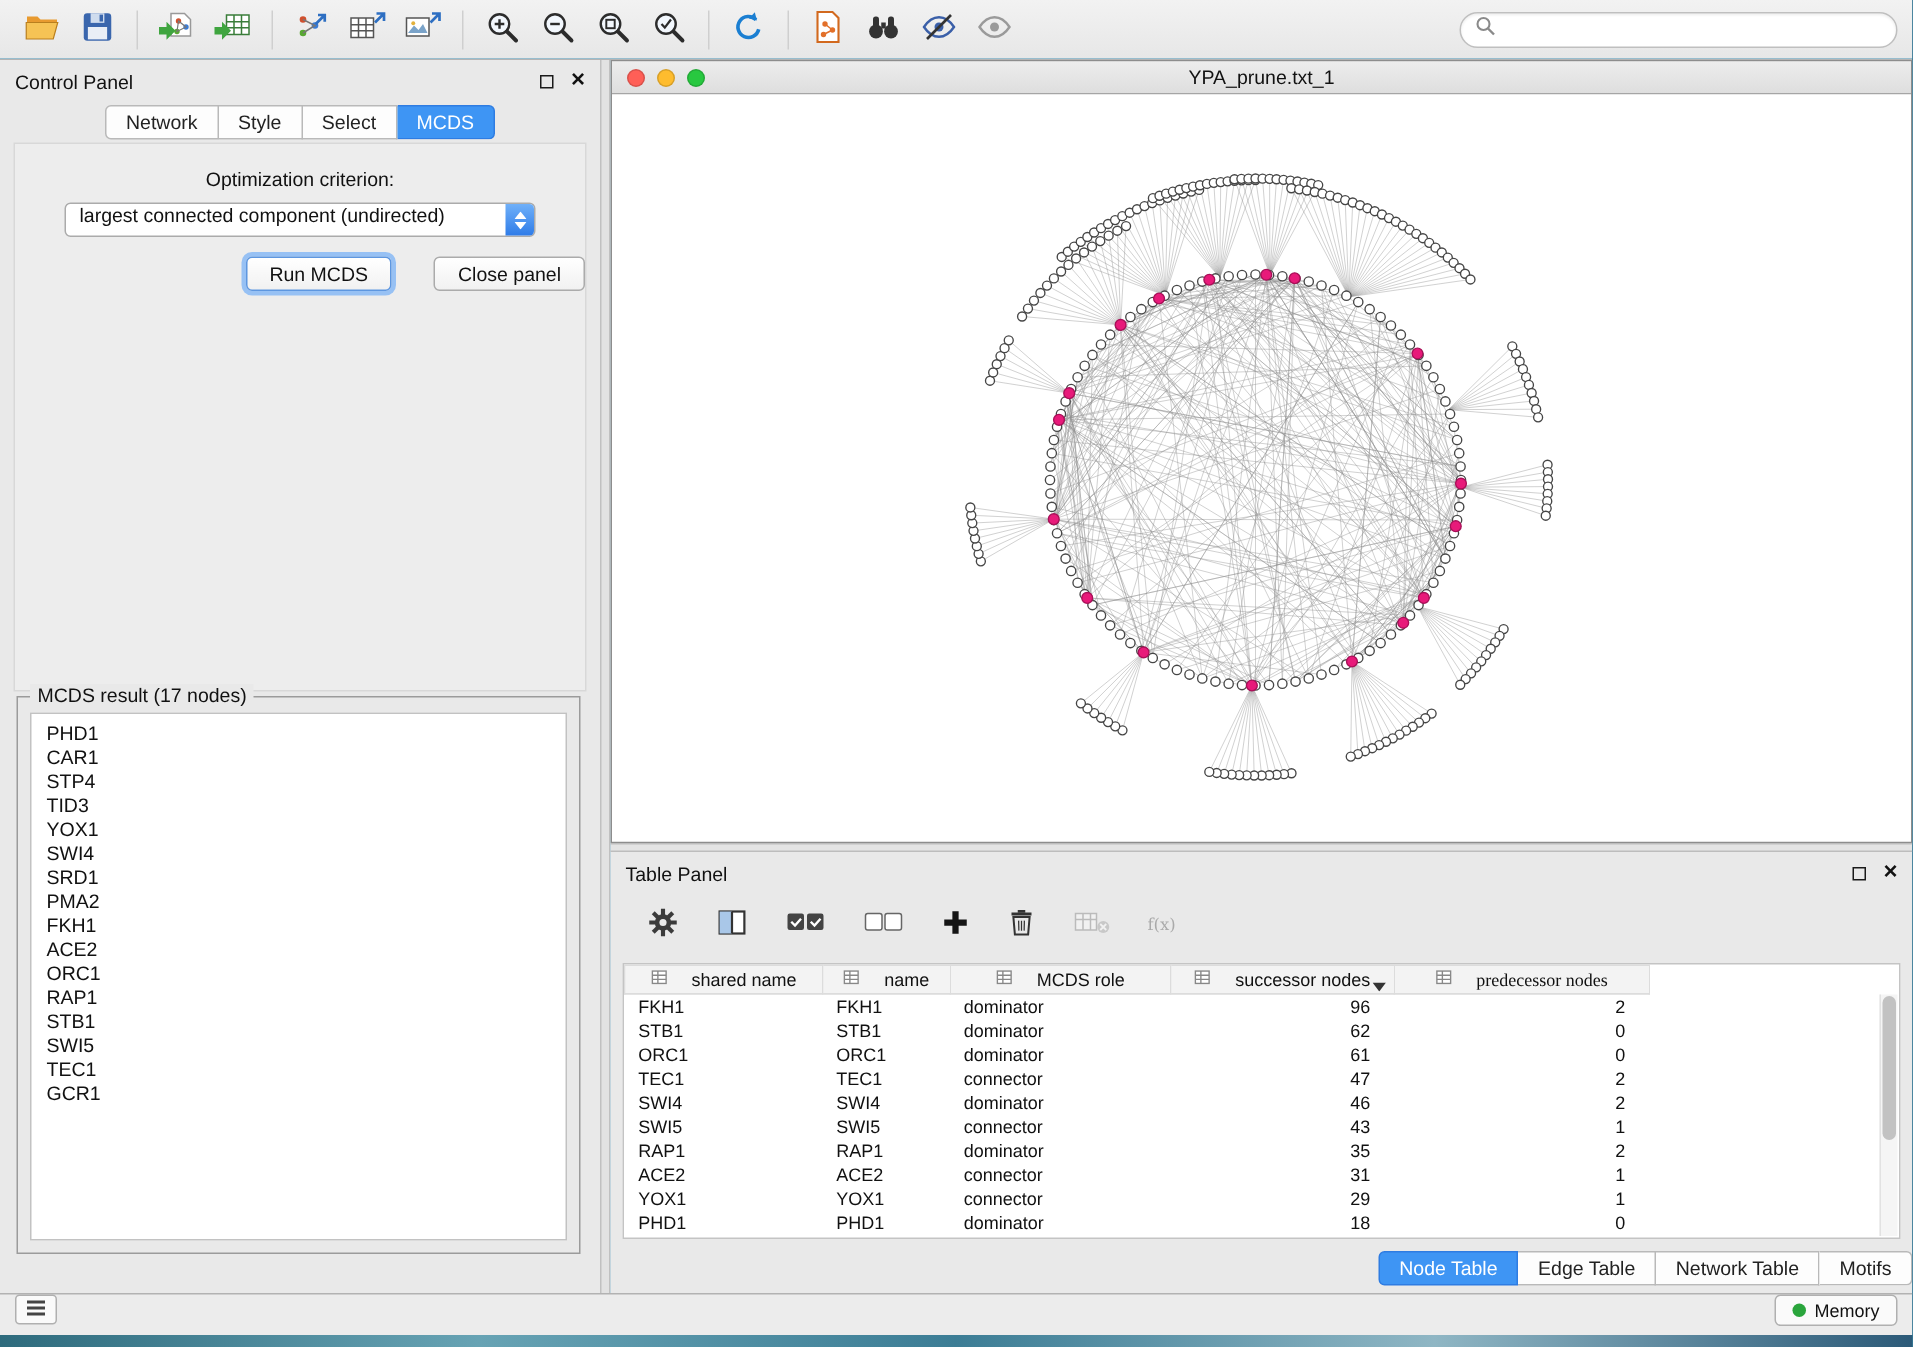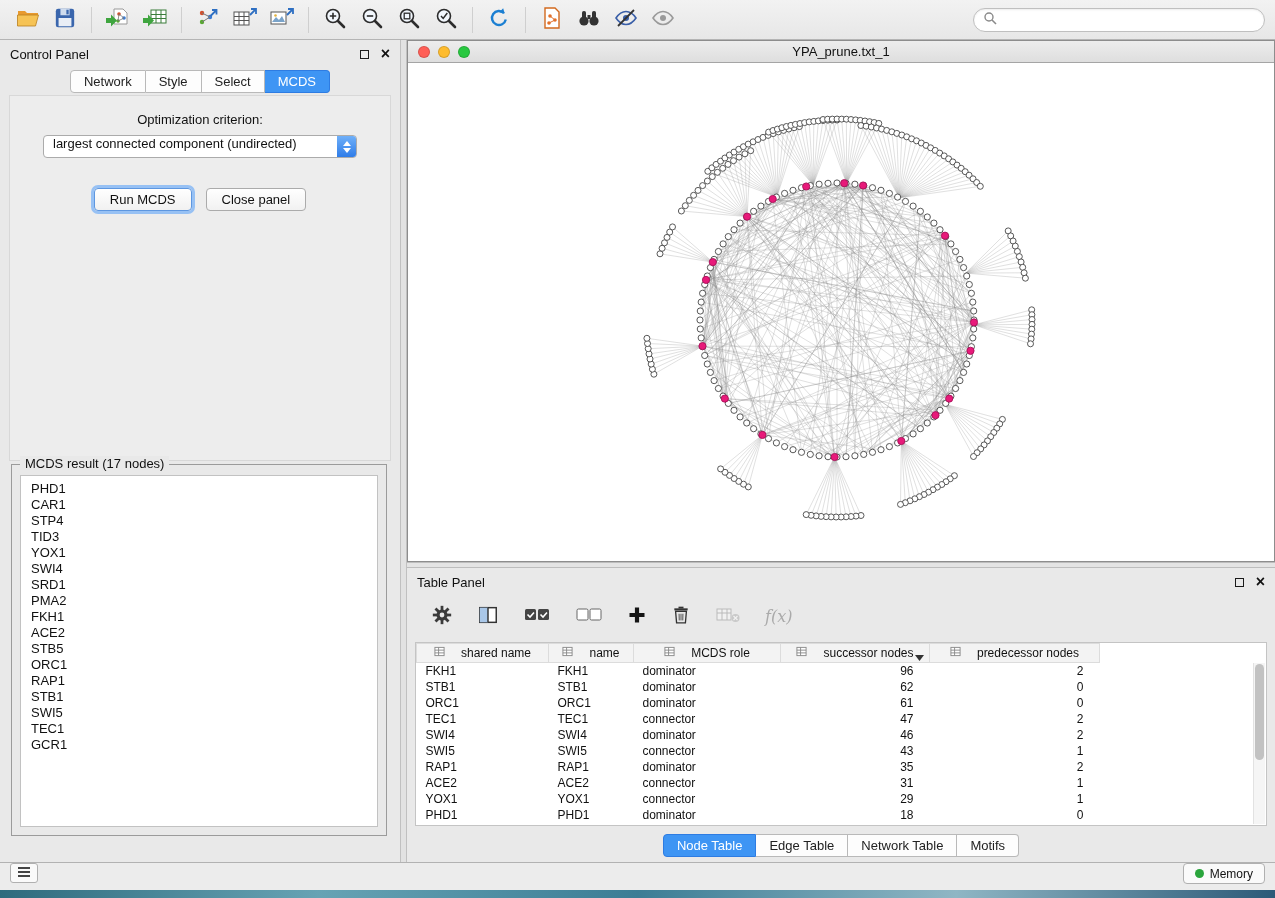--- a/index.html
+++ b/index.html
@@ -31,21 +31,21 @@
   .tab:first-child{border-left:1px solid #b9b9b9;border-radius:4px 0 0 4px}
   .tab:last-child{border-radius:0 4px 4px 0}
   .tab.active{background:#3e95f4;border-color:#2e7ce2;color:#fff}
   .cp-tab-content{position:absolute;top:55px;left:9px;right:9px;height:366px;border:1px solid #d8d8d8;background:#ededed}
   .opt-label{margin-top:16px;text-align:center;font-size:13px;color:#111}
   .dropdown{margin:8px auto 0;width:314px;height:23px;background:#fff;border:1px solid #ababab;border-radius:4px;
     display:flex;font-size:13px;color:#111;cursor:pointer;position:relative}
   .dropdown .dd-text{padding-left:9px;flex:1;white-space:nowrap;overflow:hidden}
   .dd-stepper{width:19px;height:21px;border-radius:0 3px 3px 0;background:linear-gradient(#6fb0f9,#2f7ce8);
     display:flex;flex-direction:column;align-items:center;justify-content:center;gap:2px}
-  .btn-row{margin-top:30px;display:flex;justify-content:center;gap:14px}
+  .btn-row{margin-top:13px;display:flex;justify-content:flex-end;gap:28px}
   .btn{height:23px;padding:0 15px;font-size:13px;background:linear-gradient(#ffffff,#f1f1f1);
     border:1px solid #ababab;border-radius:4px;color:#111;cursor:pointer}
   .btn.focus-ring{box-shadow:0 0 0 3px #97c1f4;border-color:#5e97e0}
   .result-box{position:absolute;top:424px;left:11px;right:13px;height:372px;border:1px solid #9b9b9b}
   .result-legend{position:absolute;top:-9px;left:8px;background:#e9e9e9;padding:0 5px;font-size:13px;color:#111}
   .result-list{position:absolute;top:10px;left:8px;right:8px;bottom:8px;background:#fff;border:1px solid #c2c2c2;
     padding:5px 10px;font-size:13px;line-height:16px;color:#111;overflow:hidden}
 
   
   .right-col{flex:1;display:flex;flex-direction:column;min-width:0}
@@ -55,31 +55,31 @@
   .traffic{position:absolute;left:10px;top:0;height:100%;display:flex;align-items:center;gap:8px}
   .light{width:12px;height:12px;border-radius:50%;border:1px solid rgba(0,0,0,.15);cursor:pointer}
   .net-canvas{flex:1;background:#fff;position:relative;overflow:hidden}
   .net-canvas svg{position:absolute;left:0;top:0}
   .h-split{height:6px;flex:none;background:#e4e4e4;border-top:1px solid #bdbdbd;border-bottom:1px solid #bdbdbd}
 
   
   .table-panel{flex:1;background:#e9e9e9;position:relative;min-height:0}
   .tp-toolbar{position:absolute;top:26px;left:0;right:0;height:44px;display:flex;align-items:center;padding-left:22px;gap:20px}
   .tp-btn{background:none;border:none;display:flex;align-items:center;cursor:pointer;padding:2px}
-  .fx{font-family:"DejaVu Serif",serif;font-style:italic;font-size:16px;color:#aaa}
+  .fx{font-family:"DejaVu Serif",serif;font-size:11px;color:#aaa}
   .table-wrap{position:absolute;top:74px;left:8px;right:8px;height:184px;background:#fff;border:1px solid #c4c4c4;overflow:hidden}
   table{border-collapse:collapse;table-layout:fixed;font-size:12px;color:#111}
   th{height:19px;background:#f3f3f3;border:1px solid #dcdcdc;font-weight:normal;font-size:12px;position:relative;overflow:hidden;white-space:nowrap}
   .th-inner{display:flex;align-items:center;justify-content:center;gap:16px}
   .th-chev{position:absolute;right:5px;top:6px}
   td{height:16px;padding:0 9px;white-space:nowrap;overflow:hidden}
   td.num{text-align:right;padding-right:16px}
   .vscroll{position:absolute;top:20px;right:1px;width:12px;bottom:1px;background:#f5f5f5;border-left:1px solid #e2e2e2}
   .vthumb{position:absolute;top:1px;left:1px;width:9px;height:96px;background:#c2c2c2;border-radius:5px;cursor:pointer}
-  .table-tabs{position:absolute;top:266px;left:0;right:0;display:flex;justify-content:center}
+  .table-tabs{position:absolute;top:266px;left:0;right:0;display:flex;justify-content:flex-end}
 
   
   .status-bar{position:absolute;left:0;right:0;bottom:8px;height:28px;background:#ececec;border-top:1px solid #b2b2b2;
     display:flex;align-items:flex-start;padding:0 10px}
   .sb-btn{width:28px;height:20px;background:#fafafa;border:1px solid #b0b0b0;border-radius:3px;display:flex;
     align-items:center;justify-content:center;cursor:pointer}
   .memory-btn{margin-left:auto;height:21px;display:flex;align-items:center;gap:6px;background:#fafafa;
     border:1px solid #b0b0b0;border-radius:4px;padding:0 11px;font-size:12px;color:#111;cursor:pointer}
   .mem-dot{width:9px;height:9px;border-radius:50%;background:#2aa53c}
   .desktop-strip{position:absolute;left:0;right:0;bottom:0;height:8px;
@@ -265,21 +265,20 @@
             <div>PHD1</div>
             <div>CAR1</div>
             <div>STP4</div>
             <div>TID3</div>
             <div>YOX1</div>
             <div>SWI4</div>
             <div>SRD1</div>
             <div>PMA2</div>
             <div>FKH1</div>
             <div>ACE2</div>
-            <div>STB5</div>
             <div>ORC1</div>
             <div>RAP1</div>
             <div>STB1</div>
             <div>SWI5</div>
             <div>TEC1</div>
             <div>GCR1</div>
           </div>
       </div>
     </div>
 
@@ -1200,21 +1199,21 @@
                           <line x1="1" y1="4.5" x2="11" y2="4.5" stroke="#888"></line>
                           <line x1="1" y1="7.5" x2="11" y2="7.5" stroke="#888"></line>
                           <line x1="5" y1="1.5" x2="5" y2="10.5" stroke="#888"></line>
                         </svg></span>
                       <span>successor nodes</span>
                     </span>
                     <span class="th-chev"><svg width="9" height="6" viewBox="0 0 9 6">
                         <polygon points="0,0 9,0 4.5,6" fill="#333"></polygon>
                       </svg></span>
                   </th>
-                  <th style="width: 170px;">
+                  <th style="width: 170px; font-family: Liberation Serif, serif;">
                     <span class="th-inner">
                       <span><svg width="11" height="11" viewBox="0 0 12 12">
                           <rect x="1" y="1.5" width="10" height="9" fill="#fff" stroke="#888"></rect>
                           <line x1="1" y1="4.5" x2="11" y2="4.5" stroke="#888"></line>
                           <line x1="1" y1="7.5" x2="11" y2="7.5" stroke="#888"></line>
                           <line x1="5" y1="1.5" x2="5" y2="10.5" stroke="#888"></line>
                         </svg></span>
                       <span>predecessor nodes</span>
                     </span>
                   </th>

